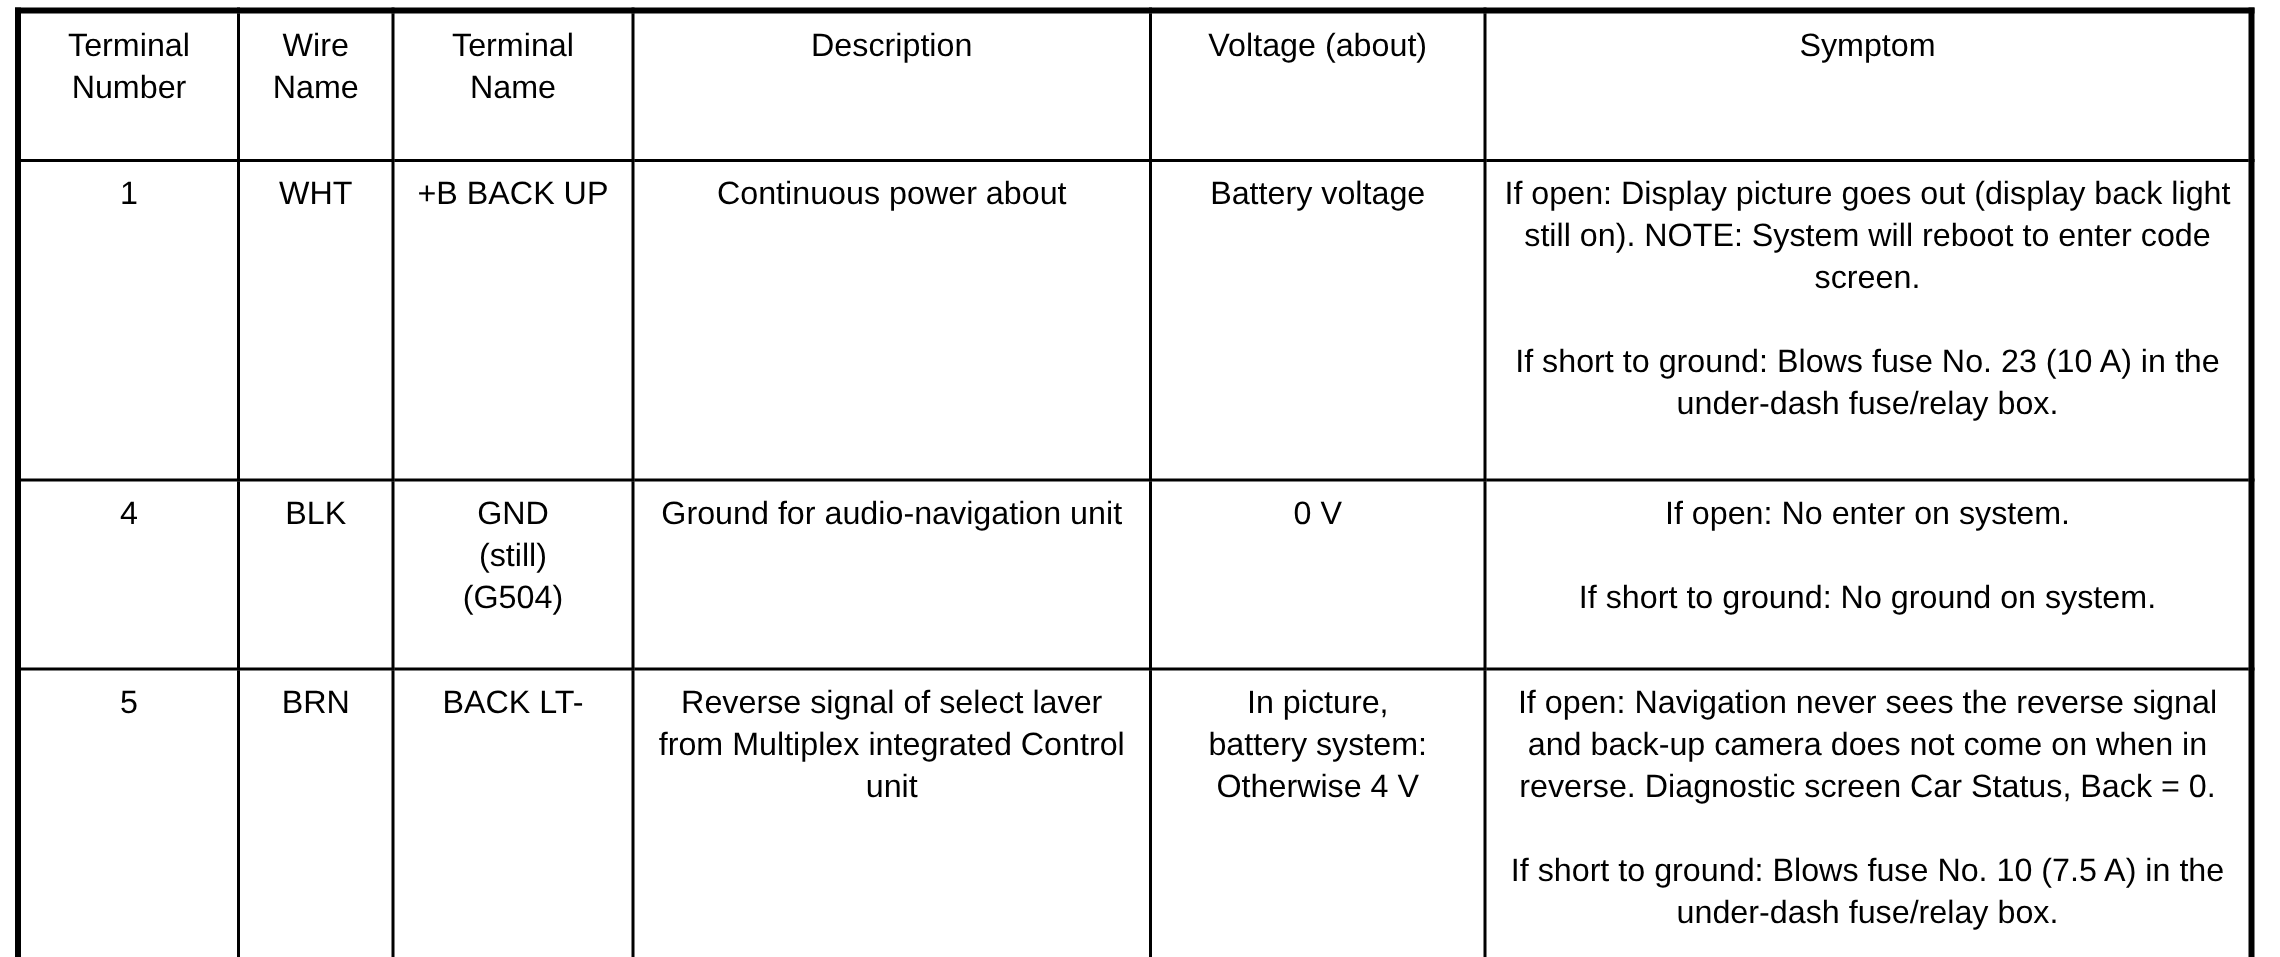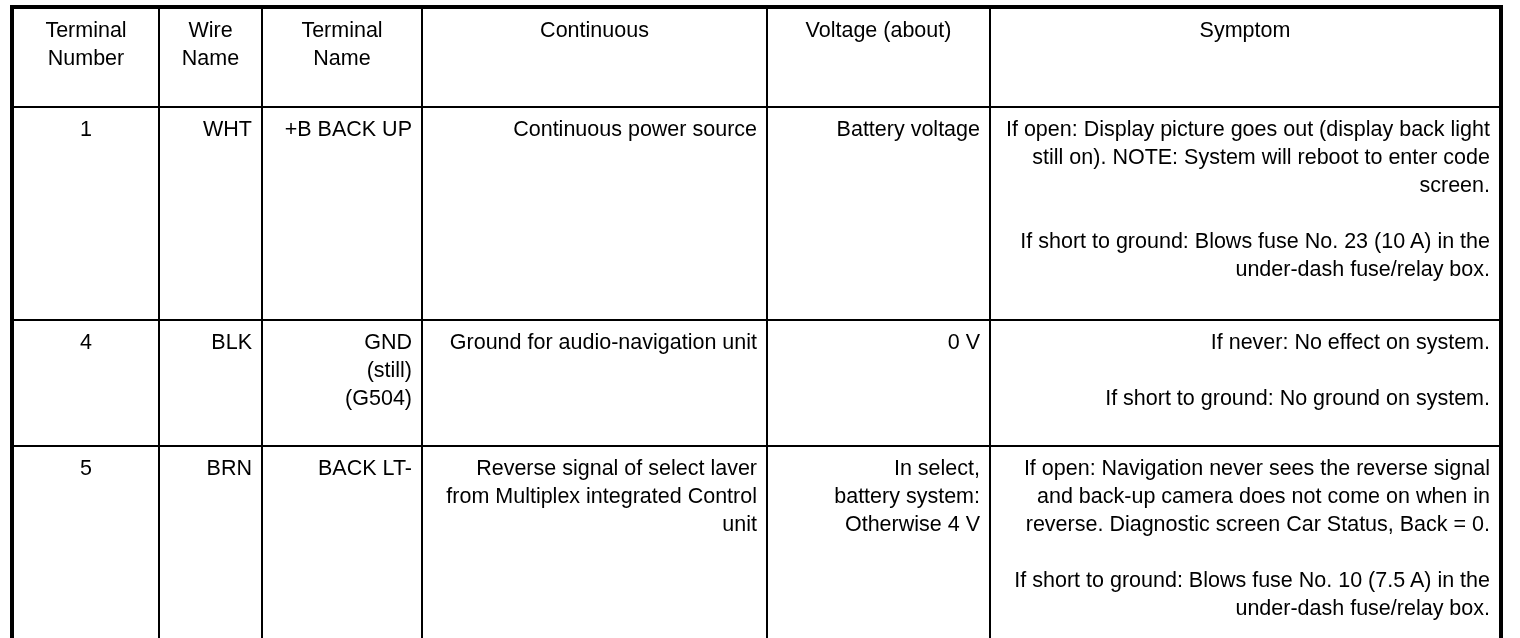--- a/index.html
+++ b/index.html
@@ -49,21 +49,21 @@
     padding-top: 10px;
   }
   .col-term   { width: 147px; }
   .col-wire   { width: 103px; }
   .col-name   { width: 160px; }
   .col-desc   { width: 345px; }
   .col-volt   { width: 223px; }
   .col-symp   { width: auto; }
 
   td.center { text-align: center; }
-  td.left   { text-align: right; }
+  td.left   { text-align: center; }
 
   .hdr-row th { height: 83px; }
 
   .cell-lines { margin: 0; }
   .cell-lines .line { display: block; white-space: pre-wrap; }
 
   .para { margin: 0; }
   .para + .para { margin-top: 1.30em; }
 
   .row-1 td { height: 197px; }
@@ -90,21 +90,21 @@
         <th>
           <span class="cell-lines"><span class="line">Terminal</span><span class="line">Number</span></span>
         </th>
         <th>
           <span class="cell-lines"><span class="line">Wire</span><span class="line">Name</span></span>
         </th>
         <th>
           <span class="cell-lines"><span class="line">Terminal</span><span class="line">Name</span></span>
         </th>
         <th>
-          <span class="cell-lines"><span class="line">Continuous</span></span>
+          <span class="cell-lines"><span class="line">Description</span></span>
         </th>
         <th>
           <span class="cell-lines"><span class="line">Voltage (about)</span></span>
         </th>
         <th>
           <span class="cell-lines"><span class="line">Symptom</span></span>
         </th>
       </tr>
     </thead>
 
@@ -114,21 +114,21 @@
         <td class="center">
           <span class="cell-lines"><span class="line">1</span></span>
         </td>
         <td class="left">
           <span class="cell-lines"><span class="line">WHT</span></span>
         </td>
         <td class="left">
           <span class="cell-lines"><span class="line">+B BACK UP</span></span>
         </td>
         <td class="left">
-          <span class="cell-lines"><span class="line">Continuous power source</span></span>
+          <span class="cell-lines"><span class="line">Continuous power about</span></span>
         </td>
         <td class="left">
           <span class="cell-lines"><span class="line">Battery voltage</span></span>
         </td>
         <td class="left">
           <div>
               <p class="para">If open: Display picture goes out (display back light still on). NOTE: System will reboot to enter code screen.</p>
               <p class="para">If short to ground: Blows fuse No. 23 (10 A) in the under-dash fuse/relay box.</p>
             </div>
         </td>
@@ -145,41 +145,41 @@
           <span class="cell-lines"><span class="line">GND</span><span class="line">(still)</span><span class="line">(G504)</span></span>
         </td>
         <td class="left">
           <span class="cell-lines"><span class="line">Ground for audio-navigation unit</span></span>
         </td>
         <td class="left">
           <span class="cell-lines"><span class="line">0 V</span></span>
         </td>
         <td class="left">
           <div>
-              <p class="para">If never: No effect on system.</p>
+              <p class="para">If open: No enter on system.</p>
               <p class="para">If short to ground: No ground on system.</p>
             </div>
         </td>
       </tr>
 
       <tr class="row-3">
         <td class="center">
           <span class="cell-lines"><span class="line">5</span></span>
         </td>
         <td class="left">
           <span class="cell-lines"><span class="line">BRN</span></span>
         </td>
         <td class="left">
           <span class="cell-lines"><span class="line">BACK LT-</span></span>
         </td>
         <td class="left">
           <span class="cell-lines"><span class="line">Reverse signal of select laver from Multiplex integrated Control unit</span></span>
         </td>
         <td class="left">
-          <span class="cell-lines"><span class="line">In select,</span><span class="line">battery system:</span><span class="line">Otherwise 4 V</span></span>
+          <span class="cell-lines"><span class="line">In picture,</span><span class="line">battery system:</span><span class="line">Otherwise 4 V</span></span>
         </td>
         <td class="left">
           <div>
               <p class="para">If open: Navigation never sees the reverse signal and back-up camera does not come on when in reverse. Diagnostic screen Car Status, Back = 0.</p>
               <p class="para">If short to ground: Blows fuse No. 10 (7.5 A) in the under-dash fuse/relay box.</p>
             </div>
         </td>
       </tr>
 
     </tbody>

